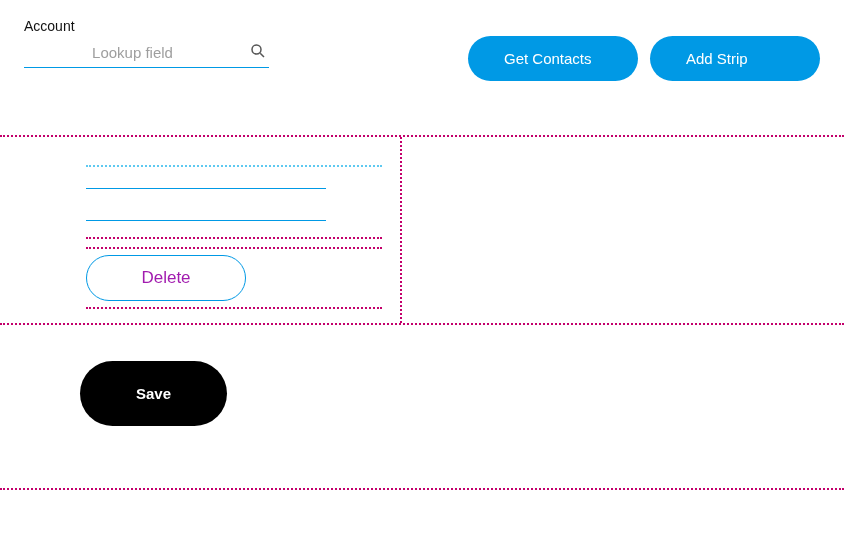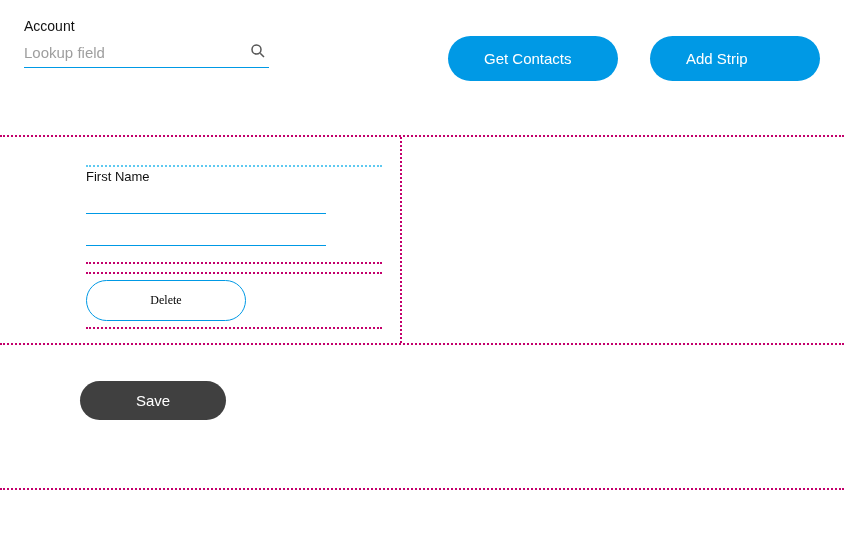--- a/index.html
+++ b/index.html
@@ -8,21 +8,21 @@
     background: #fff;
     width: 844px;
     height: 538px;
     position: relative;
     overflow: hidden;
   }
   .top-row {
     display: flex;
     align-items: flex-start;
     padding: 18px 24px 0 24px;
-    gap: 32px;
+    gap: 12px;
   }
   .lookup-wrap {
     display: flex;
     flex-direction: column;
     width: 245px;
   }
   .lookup-label {
     font-size: 14px;
     color: #111;
     margin-bottom: 6px;
@@ -32,20 +32,21 @@
     border-bottom: 1px solid #0099e5;
   }
   .lookup-input {
     width: 100%;
     border: none;
     outline: none;
     font-size: 15px;
     padding: 4px 28px 6px 0;
     color: #333;
     background: transparent;
+    text-align: center;
   }
   .lookup-input::placeholder { color: #9e9e9e; }
   .lookup-search-icon {
     position: absolute;
     right: 2px;
     top: 2px;
     width: 18px;
     height: 18px;
     color: #555;
   }
@@ -58,42 +59,43 @@
     font-size: 15px;
     padding: 14px 36px;
     cursor: pointer;
     font-family: inherit;
     min-width: 170px;
     text-align: left;
     margin-top: 18px;
   }
   .btn-outline {
     background: #fff;
-    color: #000000;
+    color: #a21caf;
     border: 1px solid #0099e5;
     border-radius: 999px;
-    font-size: 12px;
+    font-size: 17px;
     padding: 12px 44px;
     cursor: pointer;
-    font-family: Liberation Serif, serif;
+    font-family: Liberation Sans, sans-serif;
     text-align: center;
     width: 160px;
   }
   .btn-save-wrap {
     padding: 36px 0 0 80px;
   }
   .btn-save {
-    background: #404040;
+    background: #000000;
     color: #fff;
     border: none;
     border-radius: 999px;
     font-size: 15px;
-    padding: 11px 56px;
+    padding: 24px 56px;
     cursor: pointer;
     font-family: inherit;
+    font-weight: bold;
   }
 
   .strip-container {
     margin-top: 54px;
     border-top: 2px dotted #c3006b;
     border-bottom: 2px dotted #c3006b;
     display: flex;
     width: 100%;
   }
   .strip-left {
@@ -165,21 +167,20 @@
 
   <button class="btn-primary">Add Strip</button>
 </div>
 
 <div class="strip-container">
   <div class="strip-left">
 
     <div class="form-section">
 
       <div class="field-wrap">
-        <span class="field-label">First Name</span>
         <input class="text-input" type="text" value="" style="">
       </div>
 
       <div class="field-wrap">
         <input class="text-input" type="text" value="" style="">
       </div>
 
     </div>
 
     <div class="delete-block">

